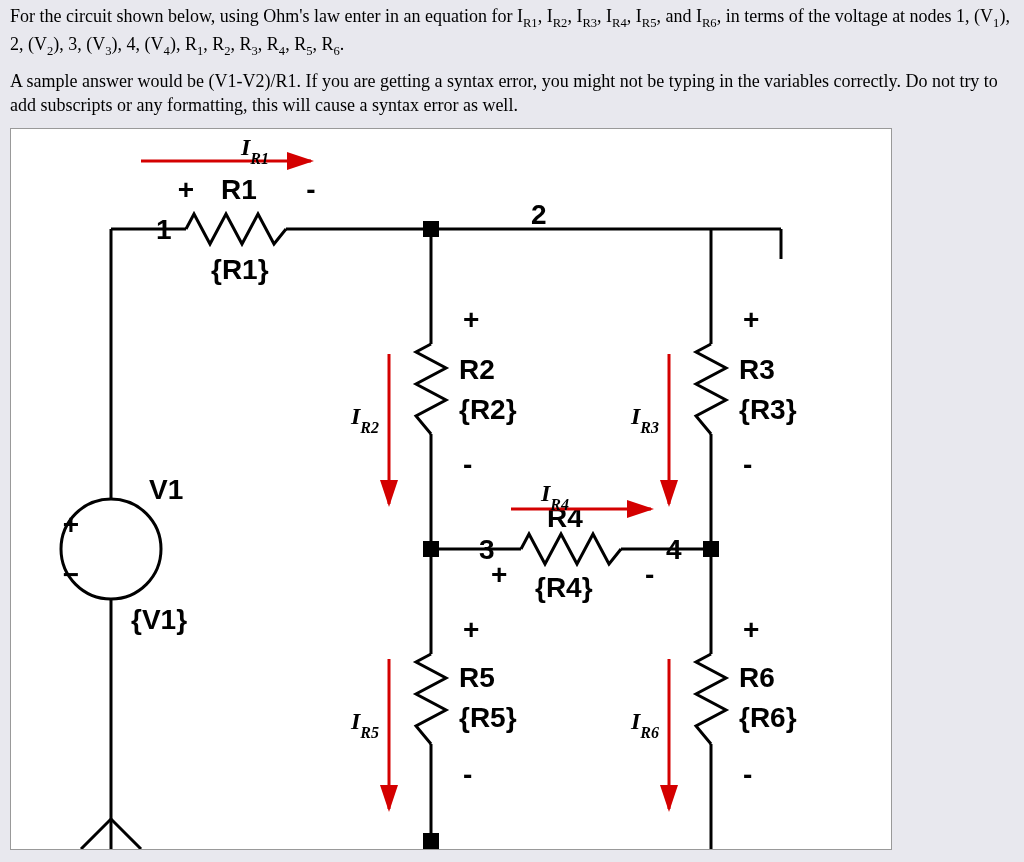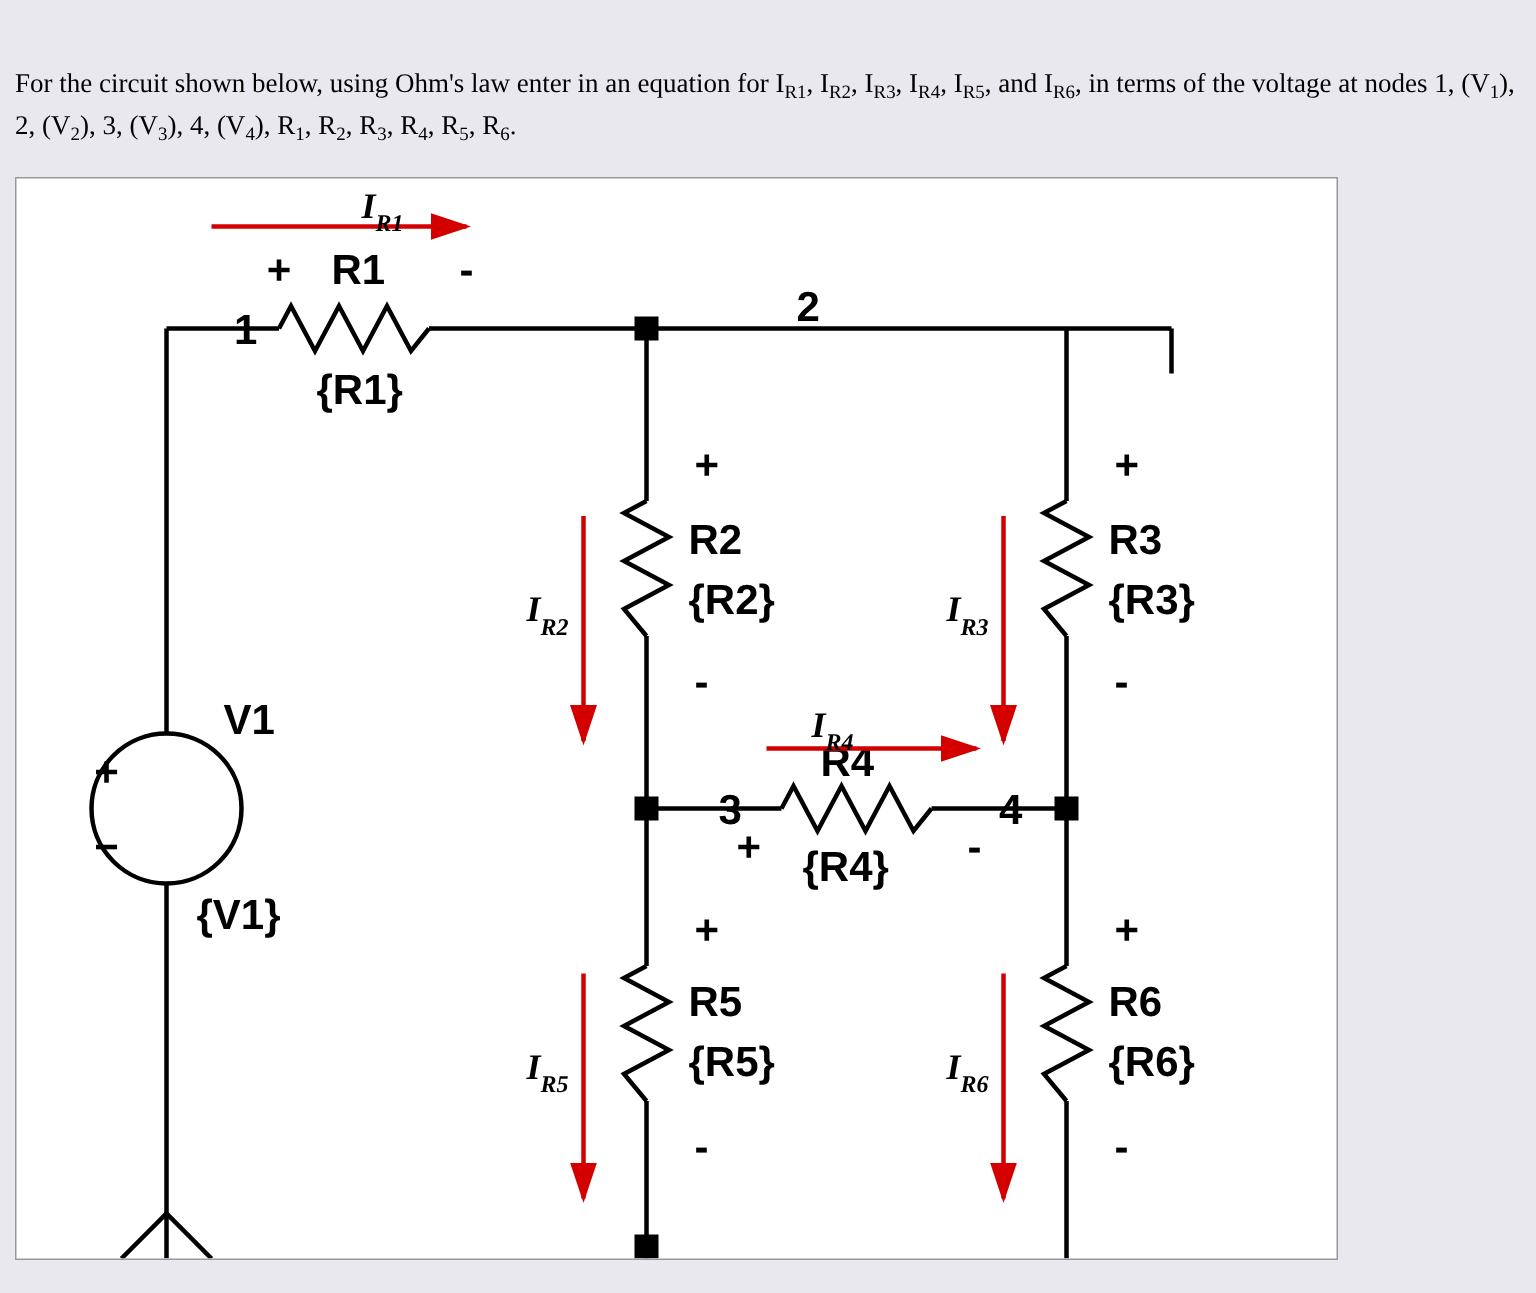--- a/index.html
+++ b/index.html
@@ -8,21 +8,20 @@
     width: 1024px;
     height: 862px;
     background: #e8e8ee;
     font-family: "Times New Roman", Times, serif;
     color: #000;
   }
   .problem-text {
     padding: 4px 8px 10px 10px;
     font-size: 18px;
     line-height: 1.35;
-    margin-top: 39px;
   }
   sub { font-size: 0.7em; vertical-align: sub; }
   .diagram-frame {
     margin-left: 10px;
     width: 880px;
     height: 720px;
     background: #fff;
     border: 1px solid #999;
     position: relative;
     overflow: hidden;
@@ -32,20 +31,21 @@
   .mid { font-size: 24px; font-weight: bold; }
   .ital { font-family: "Times New Roman", serif; font-style: italic; }
   .arrow-red { stroke: #d40000; fill: none; stroke-width: 3; }
 </style>
 </head>
 <body>
 
 <div class="problem-text">
   <div>For the circuit shown below, using Ohm's law enter in an equation for I<sub>R1</sub>, I<sub>R2</sub>, I<sub>R3</sub>, I<sub>R4</sub>, I<sub>R5</sub>, and I<sub>R6</sub>, in terms of the voltage at nodes 1, (V<sub>1</sub>), 2, (V<sub>2</sub>), 3, (V<sub>3</sub>), 4, (V<sub>4</sub>), R<sub>1</sub>, R<sub>2</sub>, R<sub>3</sub>, R<sub>4</sub>, R<sub>5</sub>, R<sub>6</sub>.</div>
   <div style="height:10px"></div>
+  <div>A sample answer would be (V1-V2)/R1.  If you are getting a syntax error, you might not be typing in the variables correctly.  Do not try to add subscripts or any formatting, this will cause a syntax error as well.</div>
 </div>
 
 <div class="diagram-frame">
 <svg viewBox="0 0 880 720" width="880" height="720">
   <defs>
     <marker id="redArrow" markerWidth="10" markerHeight="10" refX="8" refY="3" orient="auto">
       <path d="M0,0 L0,6 L9,3 z" fill="#d40000"></path>
     </marker>
   </defs>
 

